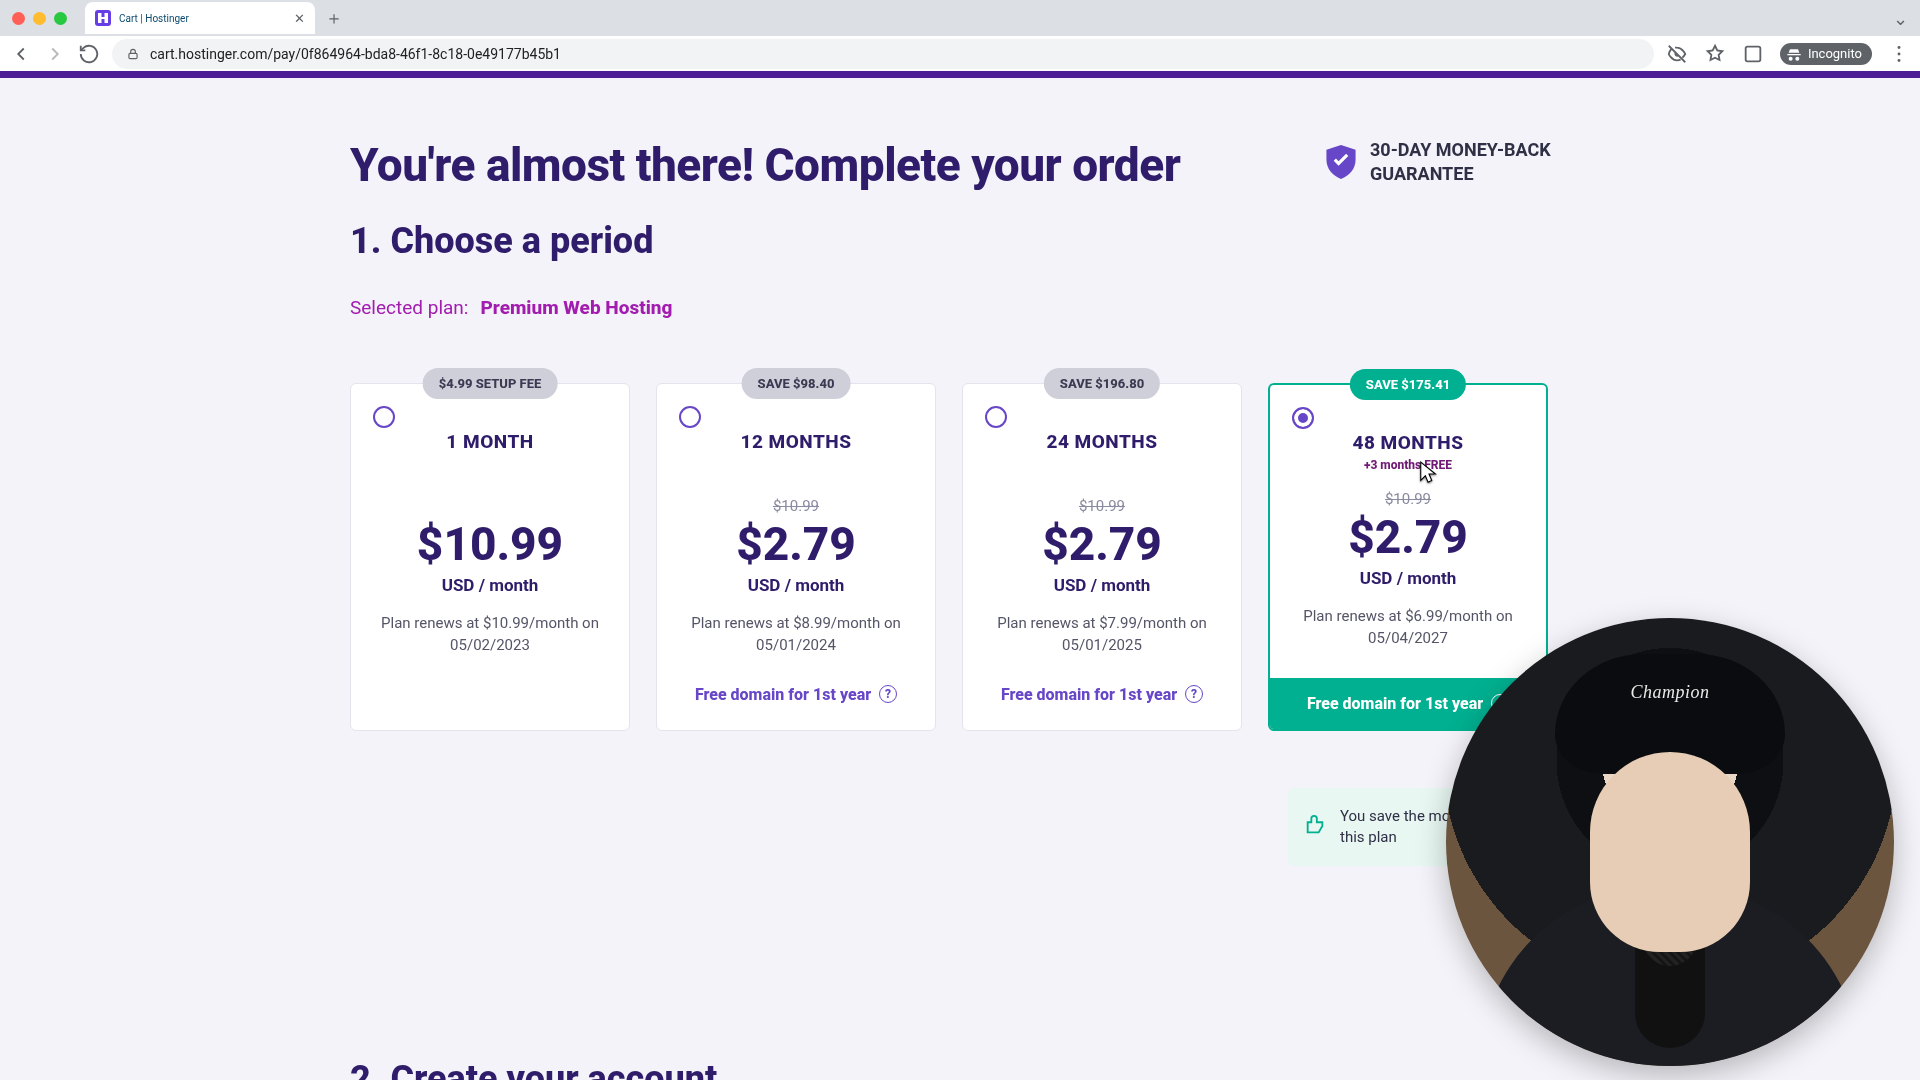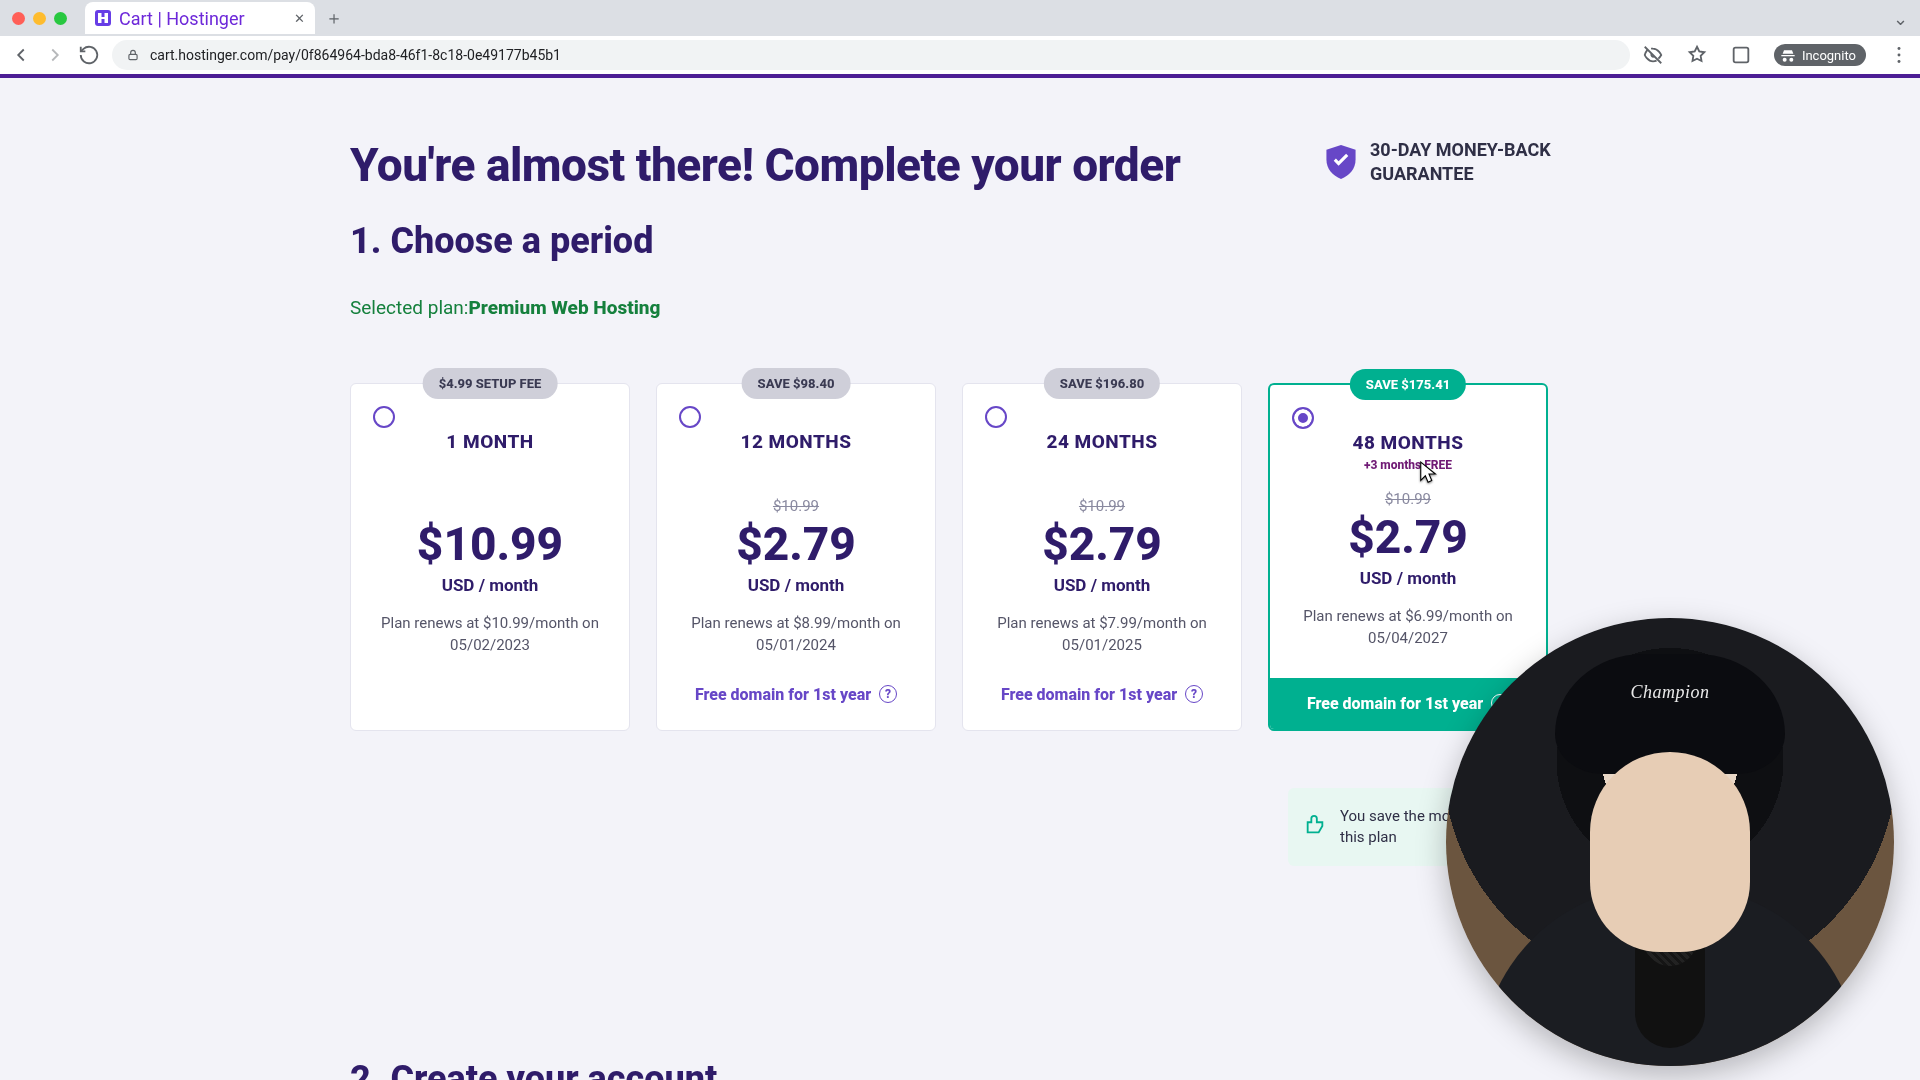--- a/index.html
+++ b/index.html
@@ -8,43 +8,43 @@
   .browser { width: 1920px; height: 1080px; display: flex; flex-direction: column; }
   .tabbar { height: 36px; background: #dcdfe4; display: flex; align-items: center; padding-left: 12px; }
   .traffic { display: flex; gap: 8px; margin-right: 18px; }
   .tl { width: 13px; height: 13px; border-radius: 50%; }
   .tl.red { background: #ff5f57; }
   .tl.yellow { background: #febc2e; }
   .tl.green { background: #28c840; }
   .tab { display: flex; align-items: center; background: #fff; height: 32px; border-radius: 8px 8px 0 0; padding: 0 10px; gap: 8px; min-width: 230px; }
   .favicon { width: 16px; height: 16px; background: #673de6; border-radius: 3px; position: relative; }
   .favicon::after { content:""; position:absolute; left:3px; top:3px; width:10px; height:10px; background:#fff; clip-path: polygon(0 0, 35% 0, 35% 40%, 65% 40%, 65% 0, 100% 0, 100% 100%, 65% 100%, 65% 60%, 35% 60%, 35% 100%, 0 100%); }
-  .tab-title { font-size: 18px; color: #6d28d9; flex:1; }
+  .tab-title { font-size: 10px; color: #0c4a6e; flex:1; }
   .tab-close { font-size: 13px; color: #5f6368; cursor: pointer; }
   .new-tab { margin-left: 10px; font-size: 18px; color: #5f6368; cursor:pointer; }
   .tabbar-right { margin-left: auto; margin-right: 12px; color:#5f6368; font-size:18px; }
-  .addrbar { height: 42px; background: #fff; border-bottom: 4px solid #4c1d95; display: flex; align-items: center; padding: 0 10px; gap: 12px; }
+  .addrbar { height: 42px; background: #fff; border-bottom: 7px solid #4c1d95; display: flex; align-items: center; padding: 0 10px; gap: 12px; }
   .nav-ico { width: 22px; height: 22px; display:flex; align-items:center; justify-content:center; color:#5f6368; }
   .nav-ico.disabled { opacity: .45; }
   .url-field { flex: 1; height: 30px; background: #f1f3f4; border-radius: 15px; display:flex; align-items:center; padding: 0 14px; font-size: 14px; color:#202124; gap:10px; }
-  .addr-right { display:flex; align-items:center; gap:22px; color:#5f6368; }
+  .addr-right { display:flex; align-items:center; gap:16px; color:#5f6368; }
   .incog { display:flex; align-items:center; gap:6px; background:#5f6368; color:#fff; border-radius:14px; padding:3px 10px 3px 6px; font-size:13px; }
   .incog svg { width:16px; height:16px; }
   .viewport { flex:1; position:relative; overflow:hidden; background:#f3f3f9; }
   
   .promo-bar { position:absolute; top:0; left:50%; transform:translateX(-50%); width:1220px; height:29px; background:#7e7ef1; border-radius:0 0 6px 6px; display:flex; align-items:flex-end; justify-content:flex-end; padding:0 36px 2px 0; gap:24px; }
   .promo-unit { color:#fff; font-size:12px; opacity:.9; }
   .content { position:absolute; top:60px; left:50%; transform:translateX(-50%); width:1220px; }
   .head-row { display:flex; align-items:flex-start; justify-content:space-between; }
   .title { font-size:46px; font-weight:800; color:#2f1c6a; letter-spacing:-.5px; }
   .guarantee { display:flex; align-items:center; gap:14px; }
   .shield { width:30px; height:34px; }
   .gtext { font-size:18px; font-weight:700; color:#2f2f46; line-height:1.35; max-width:200px; }
   .step-title { font-size:36px; font-weight:800; color:#2f1c6a; margin-top:28px; }
-  .sel-row { display:flex; align-items:flex-end; margin-top:34px; font-size:19px; color:#15803d; }
+  .sel-row { display:flex; align-items:flex-end; gap:12px; margin-top:34px; font-size:19px; color:#a21caf; }
   .sel-row .plan { font-weight:800; }
   .cards { display:flex; gap:26px; margin-top:64px; }
   .card { position:relative; width:280px; background:#fff; border:1px solid #e4e4ee; border-radius:6px; padding:46px 18px 22px; text-align:center; cursor:pointer; }
   .card.selected { border:2px solid #00b090; }
   .pill { position:absolute; top:-16px; left:50%; transform:translateX(-50%); background:#cfcfd9; color:#3a3a52; font-size:13px; font-weight:800; padding:8px 16px; border-radius:18px; white-space:nowrap; }
   .card.selected .pill { background:#00b090; color:#fff; }
   .radio { position:absolute; top:22px; left:22px; width:22px; height:22px; border:2px solid #6747c7; border-radius:50%; background:#fff; }
   .radio.checked { background:#6747c7; box-shadow: inset 0 0 0 4px #fff; }
   .duration { font-size:19px; font-weight:800; color:#2f1c6a; letter-spacing:.5px; }
   .bonus { font-size:12px; font-weight:800; color:#701a75; margin-top:4px; }

